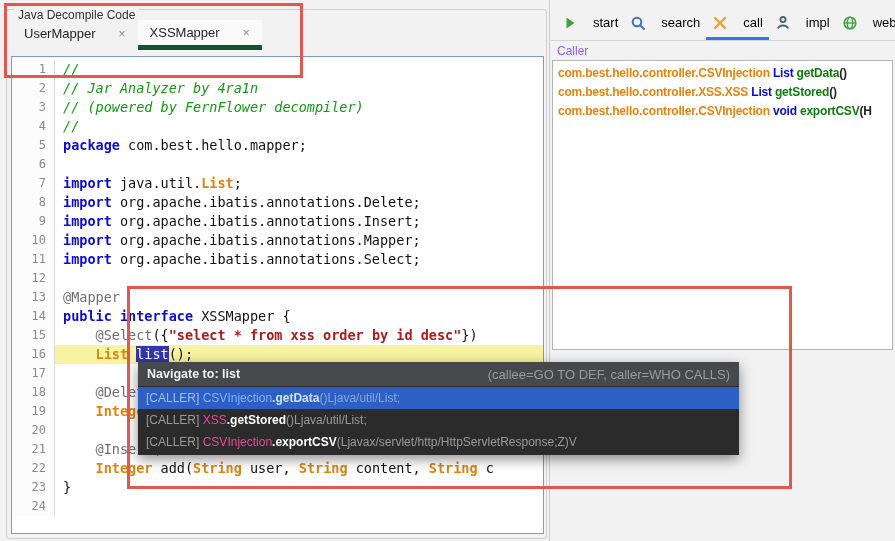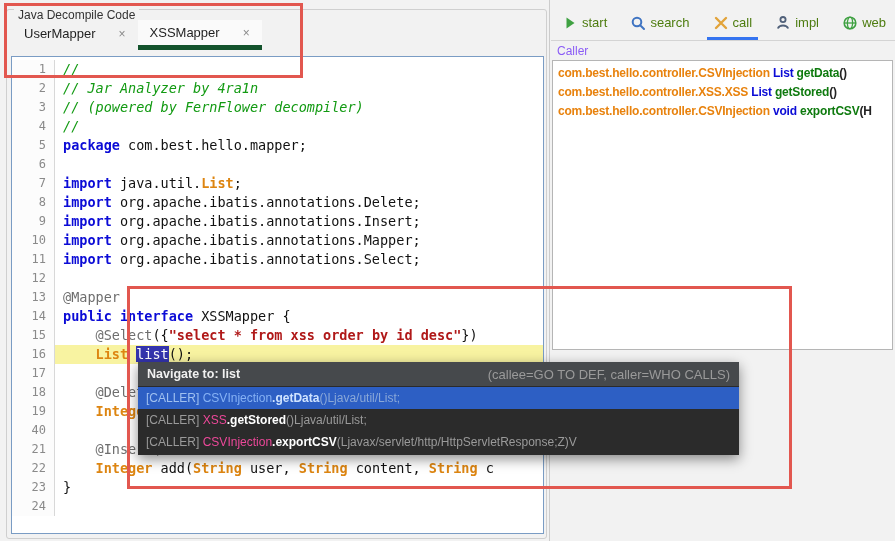--- a/index.html
+++ b/index.html
@@ -34,21 +34,21 @@
   .tk-ann{color:#6e6e6e;}
   .tk-str{color:#b01919;font-weight:bold;}
   .tk-ty{color:#dd8511;font-weight:bold;}
   .tk-pl{color:#111;}
   .tk-sel{background:#3434ad;color:#fff;}
   
   .vsep{position:absolute;left:549px;top:0;width:1px;height:541px;background:#cccccc;}
   
   .toolbar{position:absolute;left:556px;top:8px;width:336px;height:32px;display:flex;
     justify-content:space-between;align-items:stretch;}
-  .tb-item{display:flex;align-items:center;gap:4px;padding:0 6px;font-size:13px;color:#4d7c0f;
+  .tb-item{display:flex;align-items:center;gap:15px;padding:0 6px;font-size:13px;color:#000000;
     border-bottom:3px solid transparent;cursor:default;}
   .tb-item.selected{border-bottom:3px solid #3574f0;}
   .tb-icon{width:16px;height:16px;display:inline-block;}
   .tb-icon svg{width:16px;height:16px;display:block;}
   .toolbar-sep{position:absolute;left:551px;top:40px;width:344px;height:1px;background:#d4d4d4;}
   
   .caller-title{position:absolute;left:557px;top:44px;font-size:12px;color:#8b5cf6;}
   .caller-box{position:absolute;left:552px;top:60px;width:341px;height:290px;background:#fff;
     border:1px solid #b5b5b5;overflow:hidden;padding-top:3px;box-sizing:border-box;}
   .caller-row{height:19px;line-height:19px;padding:0 5px;white-space:nowrap;
@@ -166,21 +166,21 @@
     </div>
     <div class="line">
       <span class="ln">18</span>
       <pre class="code"><span class="tk-pl">    </span><span class="tk-ann">@Delete</span><span class="tk-pl">(</span></pre>
     </div>
     <div class="line">
       <span class="ln">19</span>
       <pre class="code"><span class="tk-pl">    </span><span class="tk-ty">Integer</span><span class="tk-pl"> del</span></pre>
     </div>
     <div class="line">
-      <span class="ln">40</span>
+      <span class="ln">20</span>
       <pre class="code"></pre>
     </div>
     <div class="line">
       <span class="ln">21</span>
       <pre class="code"><span class="tk-pl">    </span><span class="tk-ann">@Insert</span><span class="tk-pl">(</span></pre>
     </div>
     <div class="line">
       <span class="ln">22</span>
       <pre class="code"><span class="tk-pl">    </span><span class="tk-ty">Integer</span><span class="tk-pl"> add(</span><span class="tk-ty">String</span><span class="tk-pl"> user, </span><span class="tk-ty">String</span><span class="tk-pl"> content, </span><span class="tk-ty">String</span><span class="tk-pl"> c</span></pre>
     </div>

